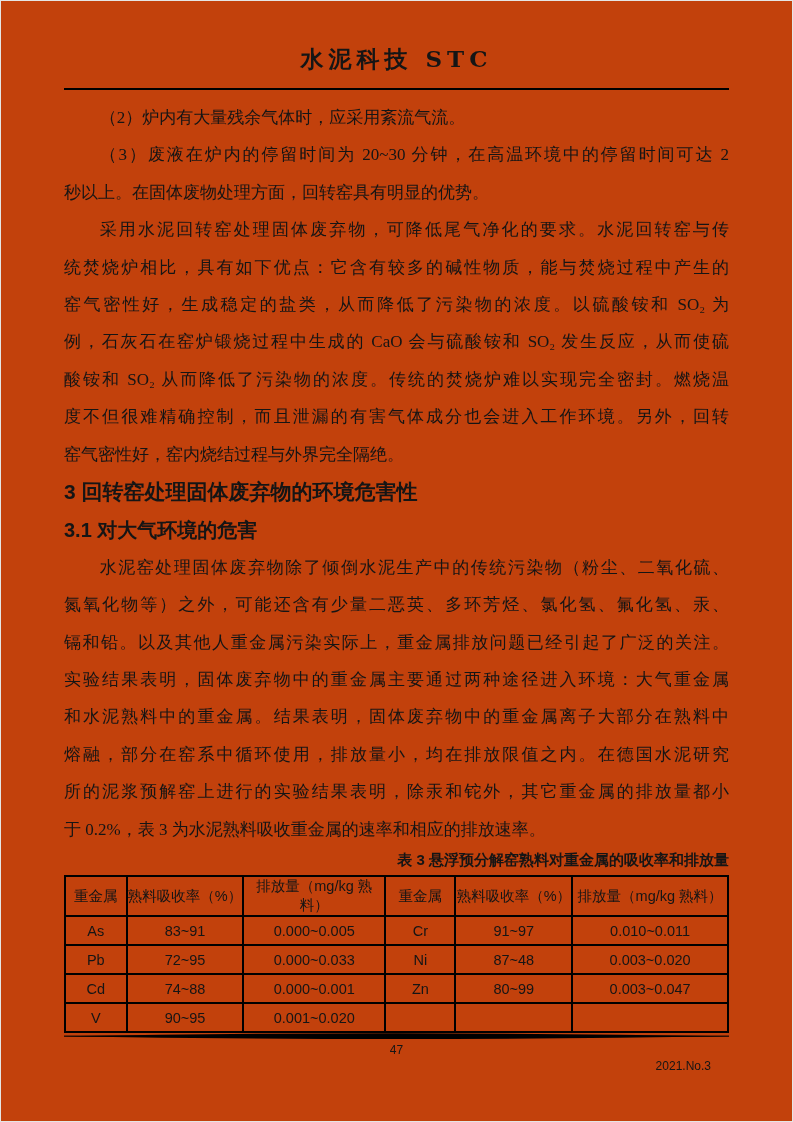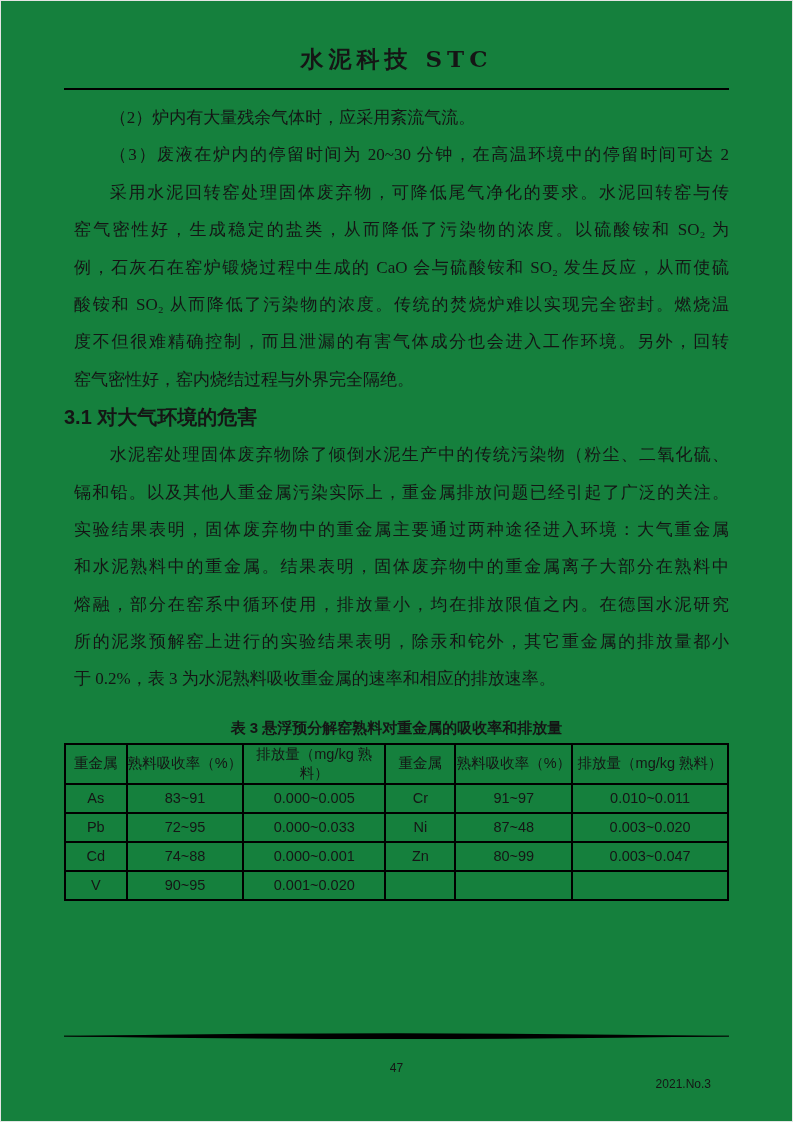--- a/index.html
+++ b/index.html
@@ -1,21 +1,21 @@
 <!DOCTYPE html>
 <html><head>
 <meta charset="utf-8">
 <style>
   html, body { margin: 0; padding: 0; background: #fafafa; }
   .page {
     position: relative;
     width: 793px;
     height: 1122px;
     margin: 0 auto;
-    background: #15803d;
+    background: #c2410c;
     border: 1px solid #e5e5e5;
     box-sizing: border-box;
     padding: 42px 63px 0 63px;
     overflow: hidden;
     font-family: "Liberation Serif", "DejaVu Serif", serif;
     color: #151515;
   }
   
   .journal-title {
     text-align: center;
@@ -29,46 +29,45 @@
     border: none;
     border-top: 2px solid #000;
     margin: 13px 0 0 0;
   }
   
   .bodytext { margin-top: 9px; font-size: 17px; }
   .ln {
     line-height: 37.4px;
     height: 37.4px;
     overflow: visible;
-    margin-left: 10px;
   }
   .ln.ind { text-indent: 2.1em; }
   .ln.just { text-align: justify; text-align-last: justify; text-justify: inter-character; }
   .h-sec {
     font-family: "Liberation Sans", "DejaVu Sans", sans-serif;
     font-weight: 700;
     font-size: 21px;
     line-height: 38px;
     height: 38px;
   }
   .h-sub {
     font-family: "Liberation Sans", "DejaVu Sans", sans-serif;
     font-weight: 700;
     font-size: 20px;
     line-height: 38px;
     height: 38px;
   }
   
   .tbl-caption {
-    text-align: center;
+    text-align: right;
     font-family: "Liberation Sans", "DejaVu Sans", sans-serif;
     font-weight: 700;
     font-size: 15px;
     line-height: 20px;
-    margin: 20px 0 5px 0;
+    margin: 2px 0 5px 0;
   }
   table.metals {
     width: 100%;
     border-collapse: collapse;
     table-layout: fixed;
     font-family: "Liberation Sans", "DejaVu Sans", sans-serif;
     font-size: 14.5px;
   }
   table.metals th, table.metals td {
     border: 2px solid #000;
@@ -79,51 +78,55 @@
     overflow: hidden;
   }
   table.metals th { height: 32px; }
   table.metals td { height: 27px; }
   
   .page-footer { position: absolute; left: 63px; right: 63px; top: 1031px; }
   .footer-rule { display: block; width: 100%; height: 9px; }
   .footer-row {
     position: relative;
     height: 18px;
-    margin-top: 18px;
+    margin-top: 0;
     font-family: "Liberation Sans", "DejaVu Sans", sans-serif;
     font-size: 12px;
     line-height: 18px;
   }
   .page-number { position: absolute; left: 0; right: 0; text-align: center; }
   .issue-label { position: absolute; right: 18px; top: 16px; }
 </style>
 </head>
 <body>
 
 <div class="page">
 
   <div>
     <div class="journal-title">水泥科技 STC</div>
     <hr class="header-rule">
   </div>
 
   <div class="bodytext">
     <div class="ln ind">（2）炉内有大量残余气体时，应采用紊流气流。</div>
     <div class="ln ind just">（3）废液在炉内的停留时间为 20~30 分钟，在高温环境中的停留时间可达 2</div>
+    <div class="ln">秒以上。在固体废物处理方面，回转窑具有明显的优势。</div>
     <div class="ln ind just">采用水泥回转窑处理固体废弃物，可降低尾气净化的要求。水泥回转窑与传</div>
+    <div class="ln just">统焚烧炉相比，具有如下优点：它含有较多的碱性物质，能与焚烧过程中产生的</div>
     <div class="ln just">窑气密性好，生成稳定的盐类，从而降低了污染物的浓度。以硫酸铵和 SO₂ 为</div>
     <div class="ln just">例，石灰石在窑炉锻烧过程中生成的 CaO 会与硫酸铵和 SO₂ 发生反应，从而使硫</div>
     <div class="ln just">酸铵和 SO₂ 从而降低了污染物的浓度。传统的焚烧炉难以实现完全密封。燃烧温</div>
     <div class="ln just">度不但很难精确控制，而且泄漏的有害气体成分也会进入工作环境。另外，回转</div>
     <div class="ln">窑气密性好，窑内烧结过程与外界完全隔绝。</div>
 
+    <div class="h-sec">3 回转窑处理固体废弃物的环境危害性</div>
     <div class="h-sub">3.1 对大气环境的危害</div>
 
     <div class="ln ind just">水泥窑处理固体废弃物除了倾倒水泥生产中的传统污染物（粉尘、二氧化硫、</div>
+    <div class="ln just">氮氧化物等）之外，可能还含有少量二恶英、多环芳烃、氯化氢、氟化氢、汞、</div>
     <div class="ln just">镉和铅。以及其他人重金属污染实际上，重金属排放问题已经引起了广泛的关注。</div>
     <div class="ln just">实验结果表明，固体废弃物中的重金属主要通过两种途径进入环境：大气重金属</div>
     <div class="ln just">和水泥熟料中的重金属。结果表明，固体废弃物中的重金属离子大部分在熟料中</div>
     <div class="ln just">熔融，部分在窑系中循环使用，排放量小，均在排放限值之内。在德国水泥研究</div>
     <div class="ln just">所的泥浆预解窑上进行的实验结果表明，除汞和铊外，其它重金属的排放量都小</div>
     <div class="ln">于 0.2%，表 3 为水泥熟料吸收重金属的速率和相应的排放速率。</div>
 
     <div class="tbl-caption">表 3  悬浮预分解窑熟料对重金属的吸收率和排放量</div>
 
     <table class="metals">

